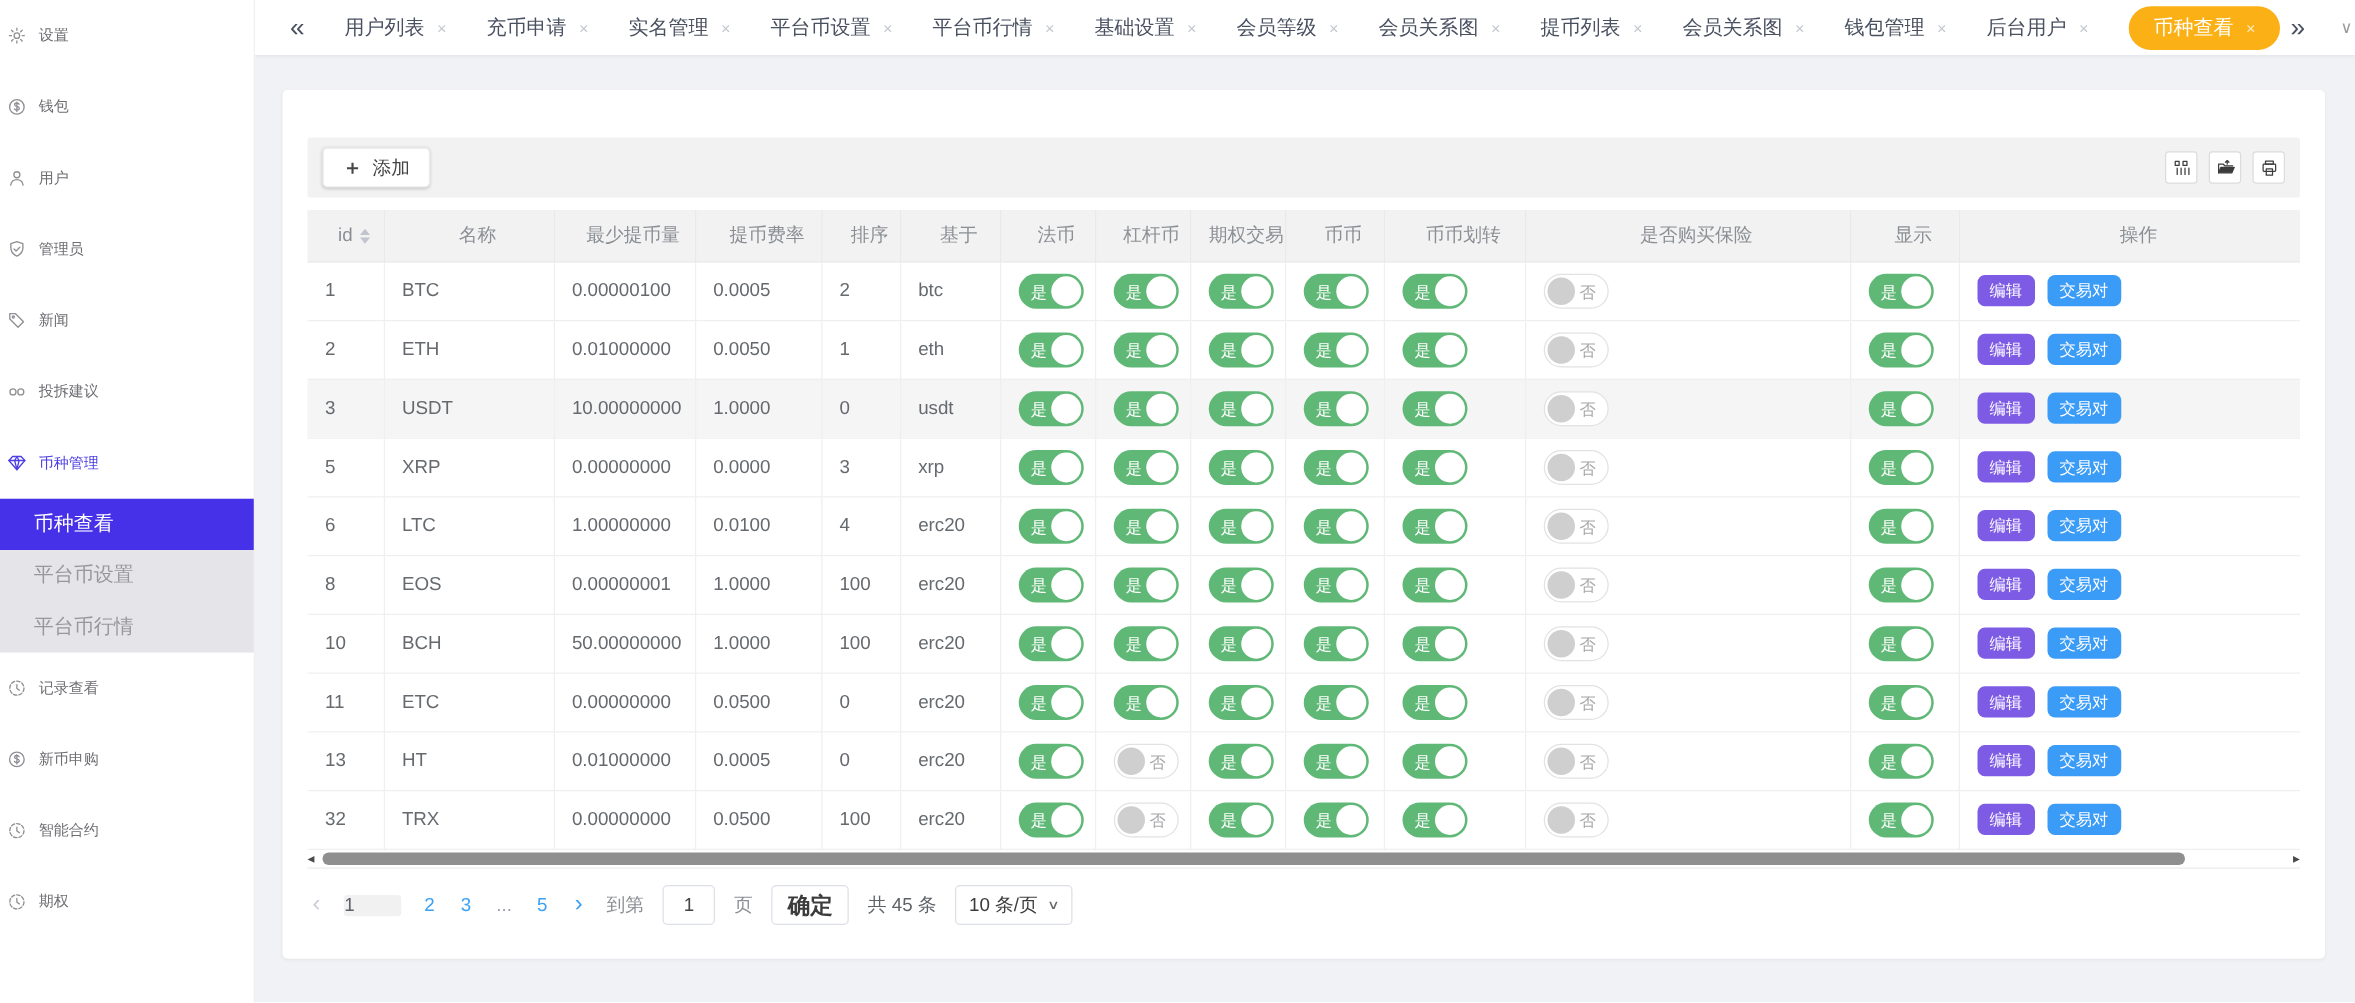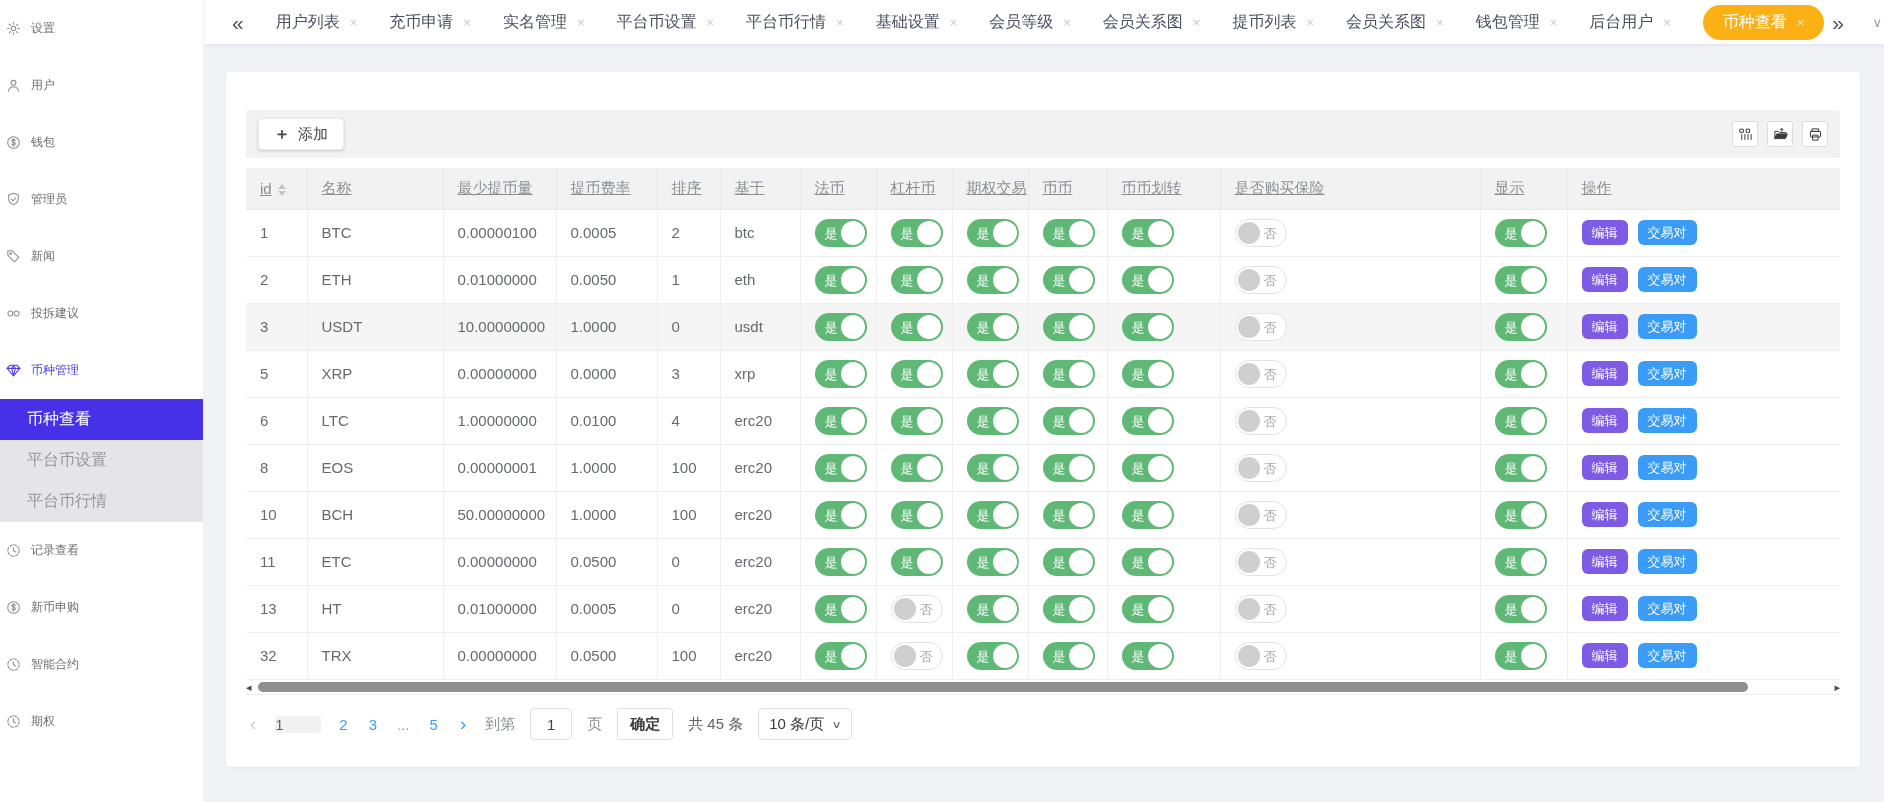--- a/index.html
+++ b/index.html
@@ -50,21 +50,21 @@
   .add-btn .plus { font-weight:bold; font-size:16px; }
   .tool-icons { display:flex; gap:9px; }
   .tool-btn { width:26px; height:26px; background:#fff; border:1px solid #dcdcdc; border-radius:3px;
     display:flex; align-items:center; justify-content:center; cursor:pointer; }
   .tool-btn svg { stroke:#3c3c3c; fill:none; stroke-width:1.6; stroke-linecap:round; stroke-linejoin:round; }
 
   
   .table-wrap { margin:0 20px; }
   table { width:1594px; table-layout:fixed; border-collapse:collapse; }
   th { height:41px; background:#f2f2f2; font-weight:normal; color:#8b8f94; font-size:15px;
-    text-align:left; padding-left:14px; border-right:1px solid #e9e9eb; border-bottom:1px solid #e6e6e8;text-decoration:underline; }
+    text-align:center; padding-left:14px; border-right:1px solid #e9e9eb; border-bottom:1px solid #e6e6e8; }
   th:last-child { border-right:none; }
   td { height:47px; color:#666a6e; font-size:15px; padding-left:14px;
     border-right:1px solid #efeff1; border-bottom:1px solid #efeff1; background:#fff; }
   td:last-child { border-right:none;margin-left:39px; }
   tr.hl td { background:#f5f5f6; }
   .sort { display:inline-flex; flex-direction:column; vertical-align:middle; margin-left:6px; cursor:pointer; }
   .sort i { width:0; height:0; border-left:4px solid transparent; border-right:4px solid transparent; }
   .sort .up { border-bottom:5px solid #c0c4cc; margin-bottom:2px; }
   .sort .dn { border-top:5px solid #c0c4cc; }
 
@@ -99,21 +99,21 @@
   .pagination > * { display:flex; align-items:center; height:32px; }
   .pg-prev { color:#c9ced6; font-size:19px; padding:0 4px; }
   .pg-next { color:var(--blue-link); font-size:19px; padding:0 4px; cursor:pointer; }
   .page-current { background:#f1f1f2; border-radius:3px; width:46px; justify-content:center;
     color:#5f6368; }
   .page-link { color:var(--blue-link); cursor:pointer; padding:0 3px; }
   .page-ellipsis { color:#9aa0a6; padding:0 2px; }
   .goto-input { width:42px; height:32px; border:1px solid #dcdfe6; border-radius:4px;
     text-align:center; font-size:15px; color:#444; font-family:inherit; }
   .confirm-btn { height:32px; padding:0 12px; background:#fff; border:1px solid #dcdfe6;
-    border-radius:4px; font-size:15px; font-weight:bold; color:#3c3c3c; cursor:pointer;
+    border-radius:4px; font-size:18px; font-weight:bold; color:#3c3c3c; cursor:pointer;
     font-family:inherit; }
   .total-label { color:#5f6368; }
   .per-page { height:32px; border:1px solid #dcdfe6; border-radius:4px; background:#fff;
     padding:0 10px; color:#3c3c3c; gap:9px; cursor:pointer; }
   .per-page .caret { font-size:10px; color:#666; transform:scaleX(1.4); }
 </style>
 </head>
 <body>
 
 <div class="app">
@@ -124,34 +124,34 @@
           <svg viewBox="0 0 24 24" width="17" height="17">
             <circle cx="12" cy="12" r="3.1"></circle>
             <path d="M12 3.6v2.3M12 18.1v2.3M3.6 12h2.3M18.1 12h2.3M6 6l1.7 1.7M16.3 16.3L18 18M18 6l-1.7 1.7M7.7 16.3L6 18"></path>
           </svg>
         </span>
         <span>设置</span>
       </div>
       <div class="side-item">
         <span class="s-icon">
           <svg viewBox="0 0 24 24" width="17" height="17">
+            <circle cx="12" cy="12" r="8.2"></circle>
+            <path d="M12 6.8v10.4M14.6 9c-.5-.9-1.5-1.4-2.6-1.4-1.4 0-2.5.8-2.5 1.9s1 1.7 2.5 2c1.6.3 2.7.9 2.7 2.1 0 1.2-1.2 2-2.7 2-1.2 0-2.2-.5-2.7-1.4"></path>
+          </svg>
+        </span>
+        <span>钱包</span>
+      </div>
+      <div class="side-item">
+        <span class="s-icon">
+          <svg viewBox="0 0 24 24" width="17" height="17">
             <circle cx="12" cy="8.2" r="3.4"></circle>
             <path d="M5 20c.6-3.8 3.4-6.3 7-6.3s6.4 2.5 7 6.3"></path>
           </svg>
         </span>
         <span>用户</span>
-      </div>
-      <div class="side-item">
-        <span class="s-icon">
-          <svg viewBox="0 0 24 24" width="17" height="17">
-            <circle cx="12" cy="12" r="8.2"></circle>
-            <path d="M12 6.8v10.4M14.6 9c-.5-.9-1.5-1.4-2.6-1.4-1.4 0-2.5.8-2.5 1.9s1 1.7 2.5 2c1.6.3 2.7.9 2.7 2.1 0 1.2-1.2 2-2.7 2-1.2 0-2.2-.5-2.7-1.4"></path>
-          </svg>
-        </span>
-        <span>钱包</span>
       </div>
       <div class="side-item">
         <span class="s-icon">
           <svg viewBox="0 0 24 24" width="17" height="17">
             <path d="M12 3.2l6.8 2.3v4.8c0 4.3-2.8 7.6-6.8 9.2-4-1.6-6.8-4.9-6.8-9.2V5.5z"></path>
             <path d="M8.8 11.6l2.3 2.3 4.2-4.2"></path>
           </svg>
         </span>
         <span>管理员</span>
       </div>

